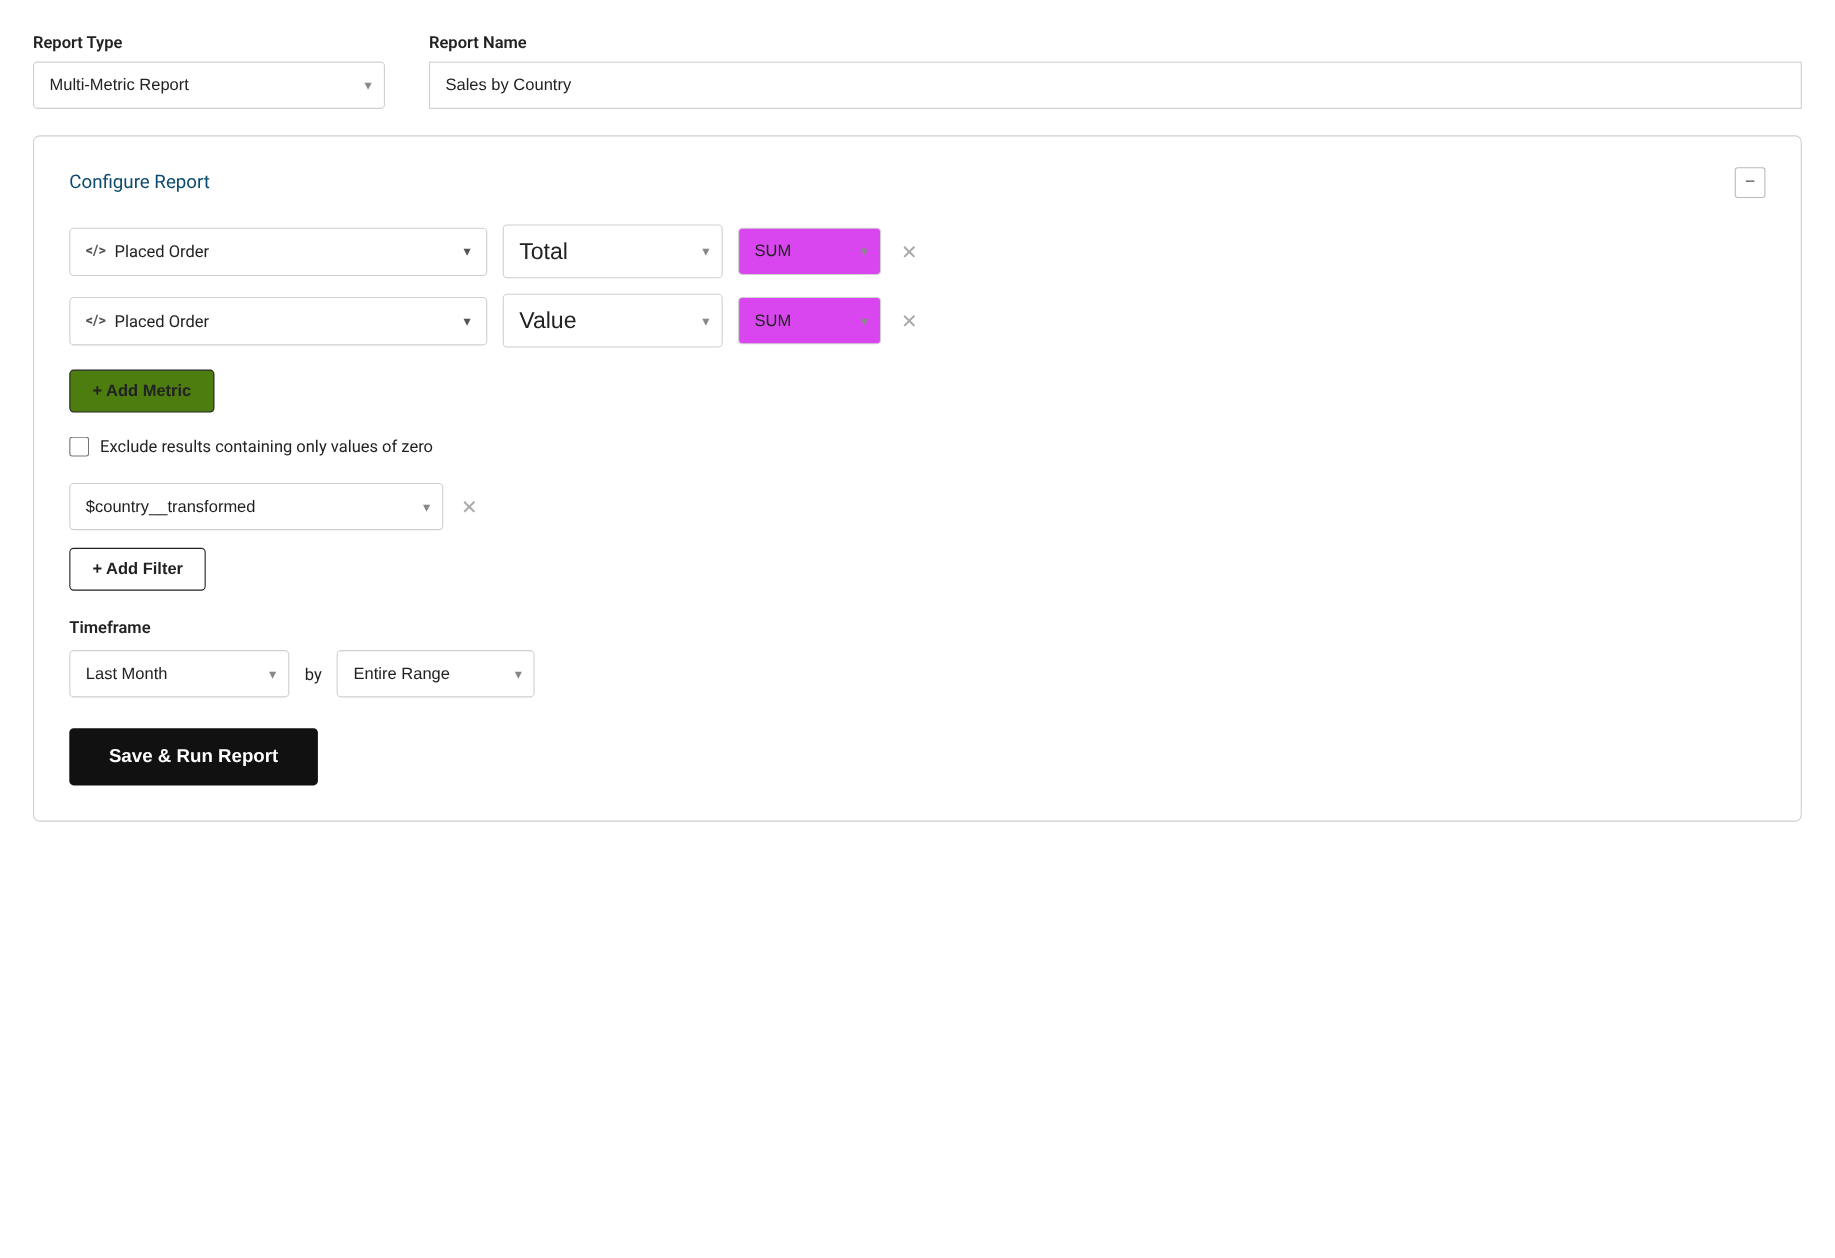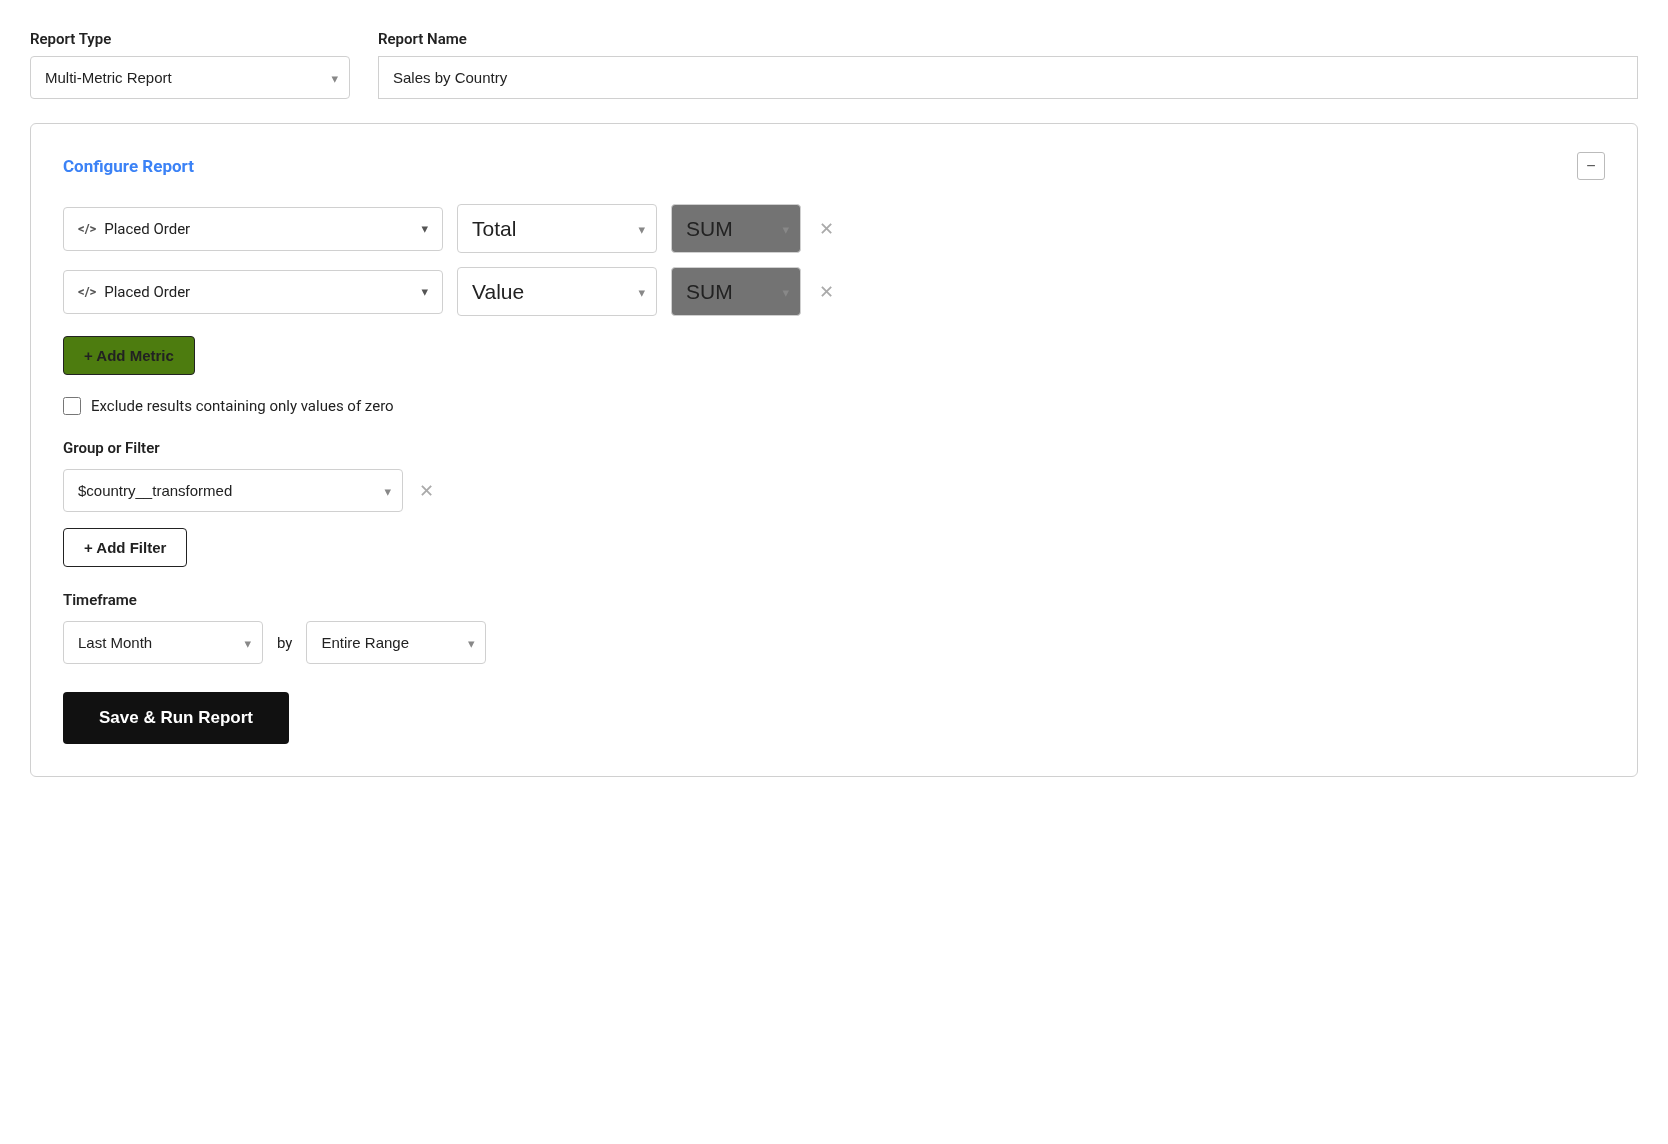--- a/index.html
+++ b/index.html
@@ -13,21 +13,21 @@
       font-family: -apple-system, BlinkMacSystemFont, 'Segoe UI', Roboto, sans-serif;
       font-size: 15px;
       color: #222;
       padding: 30px;
       width: 1668px;
       min-height: 1144px;
     }
 
     .top-section {
       display: flex;
-      gap: 28px;
+      gap: 40px;
       margin-bottom: 24px;
       align-items: flex-end;
     }
 
     .field-group {
       display: flex;
       flex-direction: column;
       gap: 8px;
     }
 
@@ -84,22 +84,22 @@
 
     .configure-header {
       display: flex;
       justify-content: space-between;
       align-items: center;
       margin-bottom: 24px;
     }
 
     .configure-title {
       font-size: 17px;
-      font-weight: 700;
-      color: #3b82f6;
+      font-weight: 400;
+      color: #0c4a6e;
     }
 
     .collapse-btn {
       width: 28px;
       height: 28px;
       border: 1.5px solid #bbb;
       border-radius: 3px;
       background: #fff;
       cursor: pointer;
       display: flex;
@@ -157,22 +157,22 @@
       color: #222;
       appearance: none;
       cursor: pointer;
     }
 
     .metric-agg-box {
       width: 130px;
       padding: 12px 32px 12px 14px;
       border: 1.5px solid #d0d0d0;
       border-radius: 4px;
-      background: #737373;
-      font-size: 21px;
+      background: #d946ef;
+      font-size: 15px;
       color: #222;
       appearance: none;
       cursor: pointer;
     }
 
     .remove-btn {
       background: none;
       border: none;
       cursor: pointer;
       color: #aaa;
@@ -411,21 +411,20 @@
   <button class="add-metric-btn">+ Add Metric</button>
 
   
   <div class="checkbox-row">
     <input type="checkbox" class="checkbox-input" style="">
     <label class="checkbox-label">Exclude results containing only values of zero</label>
   </div>
 
   
   <div>
-    <div class="section-label">Group or Filter</div>
     <div class="filter-row">
       <div class="select-container">
         <select class="filter-select-box">
           <option>$country__transformed</option>
         </select>
         <span class="chevron-icon">▾</span>
       </div>
       <button class="remove-btn">✕</button>
     </div>
     <button class="add-filter-btn">+ Add Filter</button>

